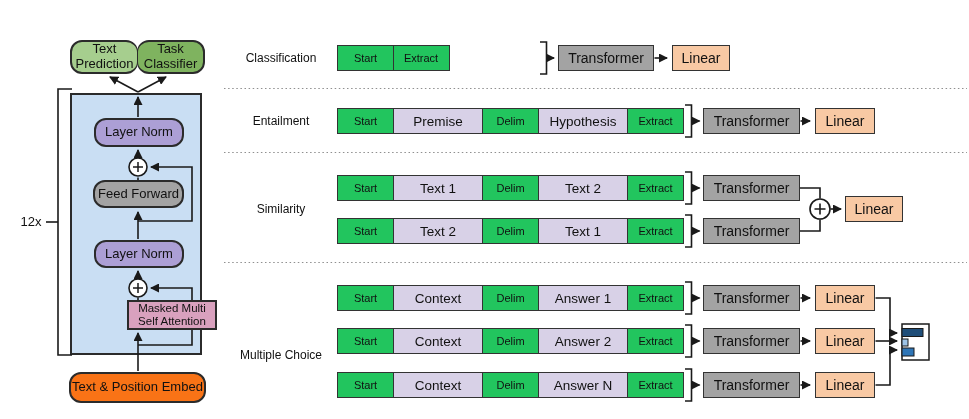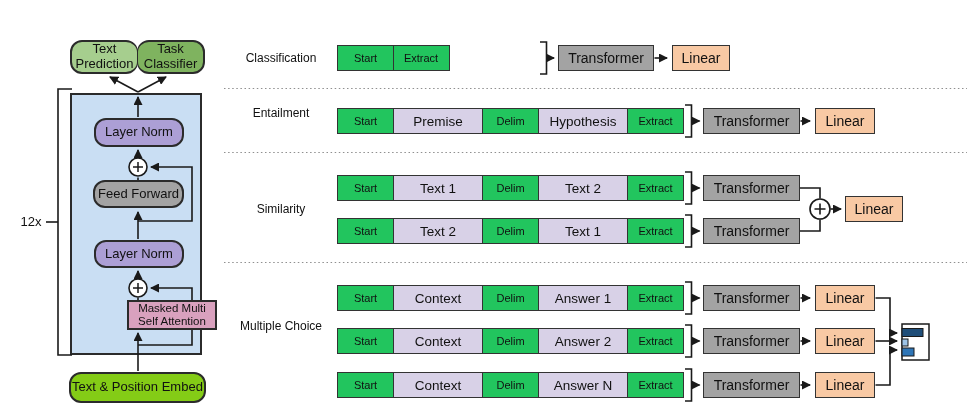--- a/index.html
+++ b/index.html
@@ -122,31 +122,31 @@
 
   <div class="box" style="left:70px;top:93px;width:132px;height:262px;background:#C9DEF3;z-index:0;"></div>
 
   <div class="box fs12" style="left:94px;top:118px;width:90px;height:29px;background:#AC9FD5;">Layer Norm</div>
   <div class="box fs12" style="left:93px;top:180px;width:91px;height:28px;background:#a3a3a3;">Feed Forward</div>
   <div class="box fs12" style="left:94px;top:240px;width:90px;height:28px;background:#AC9FD5;">Layer Norm</div>
   <div class="box fs11" style="left:94px;top:300px;width:90px;height:30px;background:#D9A1BE;flex-direction:column;margin-left:33px;">
     <span>Masked Multi</span>
     <span>Self Attention</span>
   </div>
-  <div class="box fs12" style="left:69px;top:372px;width:137px;height:31px;background:#84cc16;">Text &amp; Position Embed</div>
+  <div class="box fs12" style="left:69px;top:372px;width:137px;height:31px;background:#f97316;">Text &amp; Position Embed</div>
 
   <div class="tlabel" style="left:225px;top:51px;">Classification</div>
   <div class="row" style="left:337px;top:45px;">
     <div class="tok sm">Start</div>
     <div class="tok sm">Extract</div>
   </div>
   <div class="proc transformer" style="left:558px;top:45px;width:96px;">Transformer</div>
   <div class="proc linear" style="left:672px;top:45px;width:58px;">Linear</div>
 
-  <div class="tlabel" style="left:225px;top:106px;">Entailment</div>
+  <div class="tlabel" style="left:225px;top:114px;">Entailment</div>
   <div class="row" style="left:337px;top:108px;">
     <div class="tok sm">Start</div>
     <div class="tok lg">Premise</div>
     <div class="tok sm">Delim</div>
     <div class="tok lg">Hypothesis</div>
     <div class="tok sm">Extract</div>
   </div>
   <div class="proc transformer" style="left:703px;top:108px;">Transformer</div>
   <div class="proc linear" style="left:815px;top:108px;">Linear</div>
 
@@ -162,21 +162,21 @@
     <div class="tok sm">Start</div>
     <div class="tok lg">Text 2</div>
     <div class="tok sm">Delim</div>
     <div class="tok lg">Text 1</div>
     <div class="tok sm">Extract</div>
   </div>
   <div class="proc transformer" style="left:703px;top:175px;">Transformer</div>
   <div class="proc transformer" style="left:703px;top:218px;">Transformer</div>
   <div class="proc linear" style="left:845px;top:196px;width:58px;">Linear</div>
 
-  <div class="tlabel" style="left:225px;top:319px;">Multiple Choice</div>
+  <div class="tlabel" style="left:225px;top:348px;">Multiple Choice</div>
   <div class="row" style="left:337px;top:285px;">
     <div class="tok sm">Start</div>
     <div class="tok lg">Context</div>
     <div class="tok sm">Delim</div>
     <div class="tok lg">Answer 1</div>
     <div class="tok sm">Extract</div>
   </div>
   <div class="row" style="left:337px;top:328px;">
     <div class="tok sm">Start</div>
     <div class="tok lg">Context</div>

